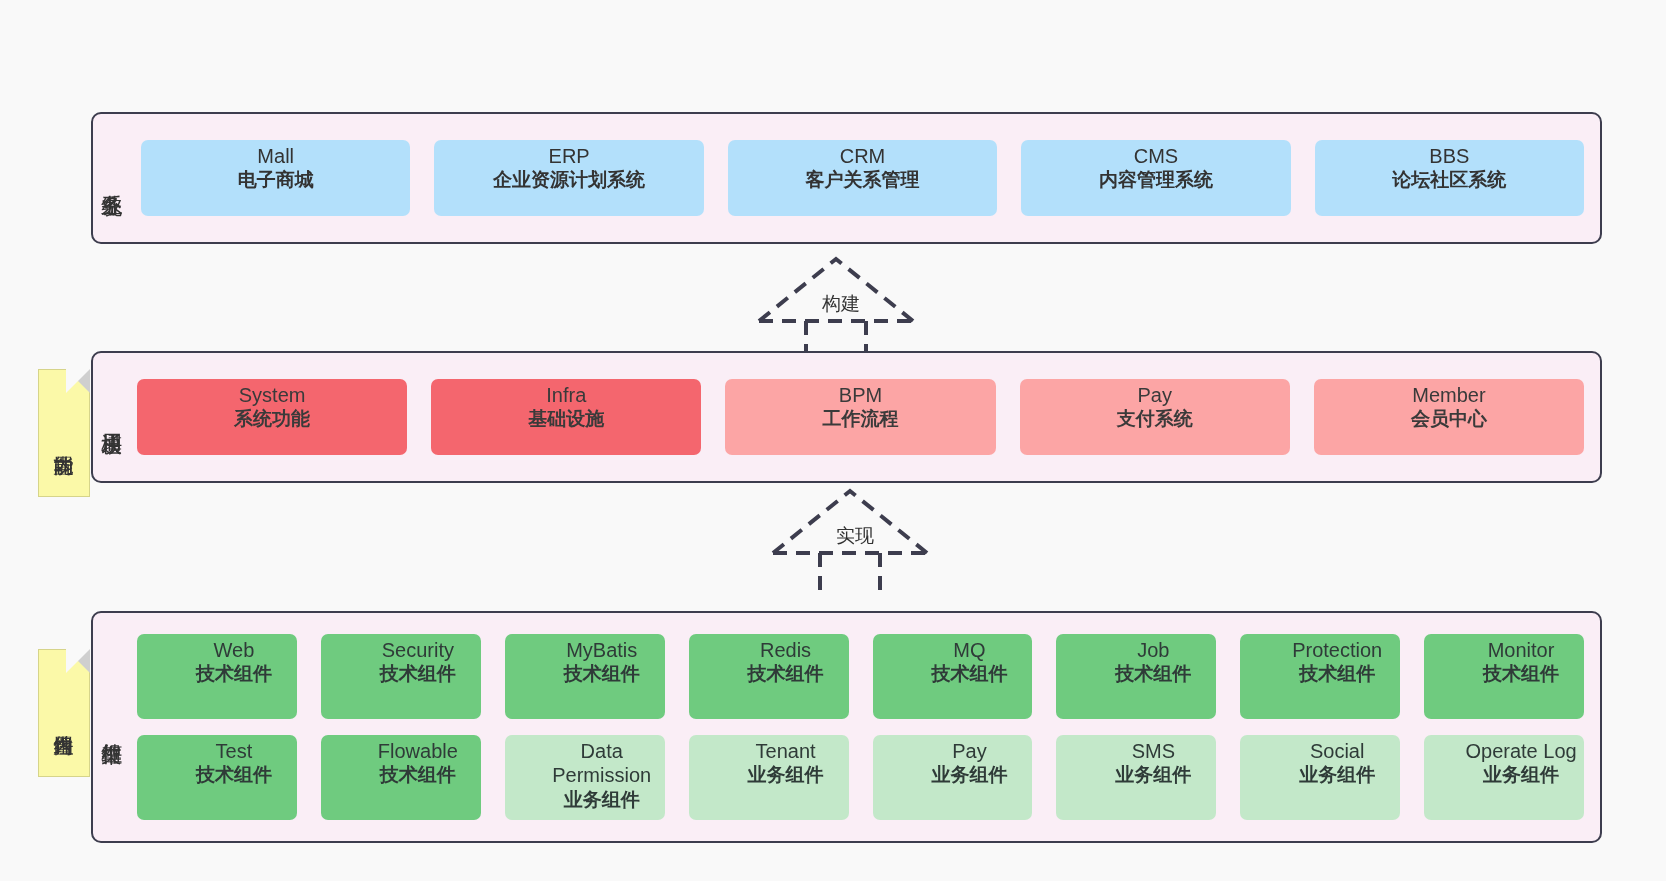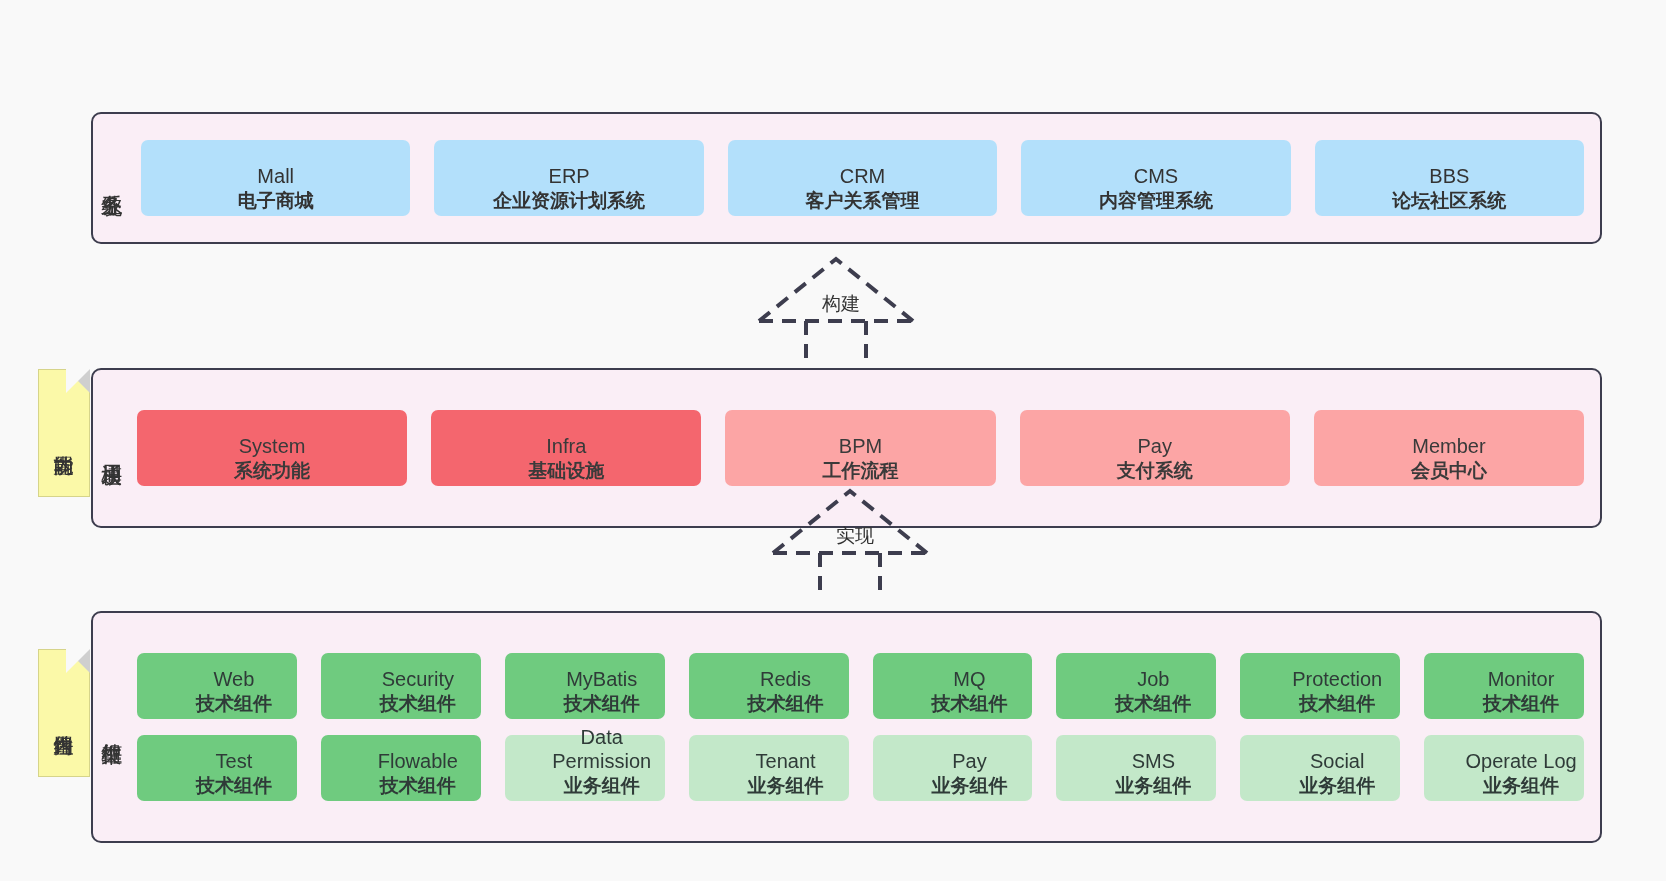--- a/index.html
+++ b/index.html
@@ -67,21 +67,21 @@
     align-items: stretch;
   }
 
   
   .card {
     flex: 1 1 0;
     border-radius: 7px;
     display: flex;
     flex-direction: column;
     align-items: center;
-    justify-content: flex-end;
+    justify-content: flex-start;
     text-align: center;
     line-height: 1.22;
     box-sizing: border-box;
     padding: 4px 6px;
   }
   .card .en {
     font-size: 20px;
     color: #2f3b38;
   }
   .card .cn {
@@ -101,28 +101,28 @@
   .card.pink .en, .card.pink .cn { color: #3a3a3a; }
 
   
   #layer-business {
     left: 91px;  top: 112px;  width: 1511px; height: 132px;
   }
   #layer-business .layer-body { padding-left: 10px; }
   #layer-business .card { height: 76px; }
 
   #layer-module {
-    left: 91px;  top: 368px;  width: 1511px; height: 160px;
+    left: 91px;  top: 351px;  width: 1511px; height: 132px;
   }
   #layer-module .card { height: 76px; }
 
   #layer-framework {
     left: 91px;  top: 611px;  width: 1511px; height: 232px;
   }
-  #layer-framework .card { height: 66px; padding-left: 40px; }
+  #layer-framework .card { height: 85px; padding-left: 40px; }
 
   
   .note {
     position: absolute;
     width: 52px;
     background: #fbf9a8;
     border: 1.5px solid #d6d48a;
     box-sizing: border-box;
     display: flex;
     align-items: center;

